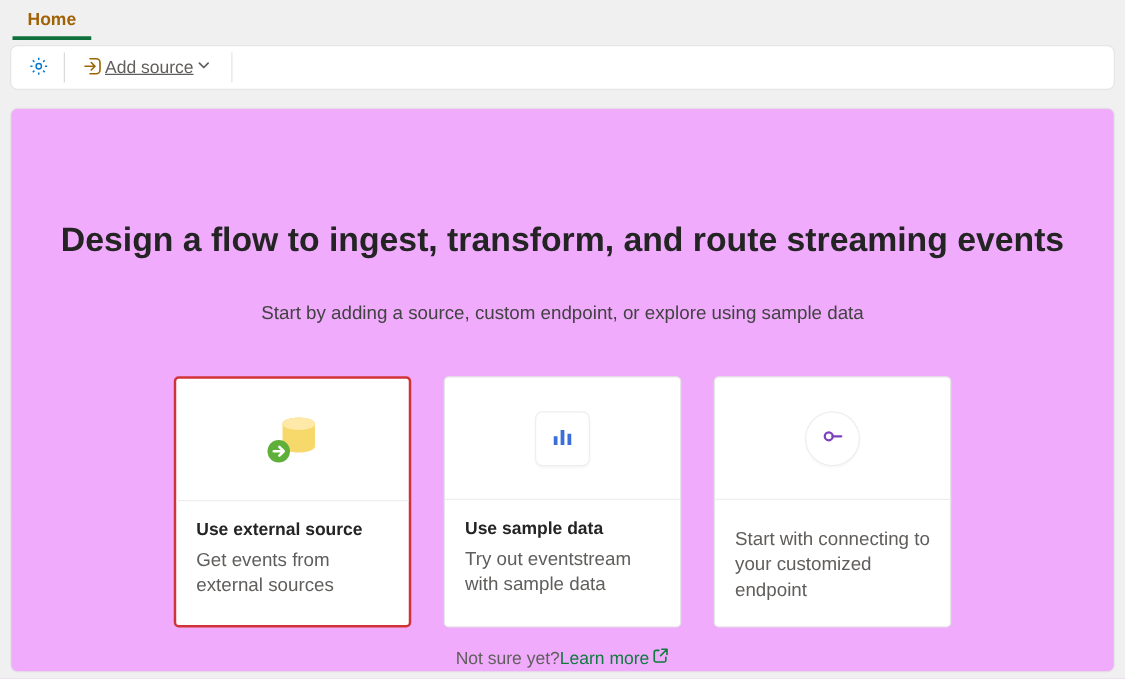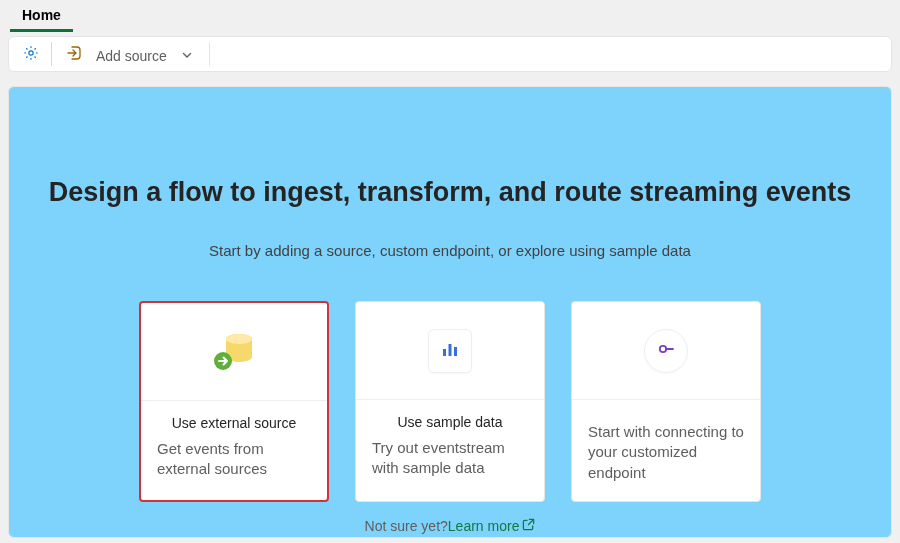--- a/index.html
+++ b/index.html
@@ -16,21 +16,21 @@
       background: #f0f0f0;
       padding: 0 10px;
       height: 32px;
       display: flex;
       align-items: flex-end;
     }
     .tab {
       padding: 6px 12px 6px;
       font-size: 14px;
       font-weight: 600;
-      color: #000000;
+      color: #a16207;
       border-bottom: 3px solid #0f703b;
       cursor: pointer;
     }
     .toolbar-card {
       margin: 4px 8px 0 8px;
       background: #fff;
       border: 1px solid #e5e5e5;
       border-radius: 6px;
       height: 36px;
       display: flex;
@@ -47,36 +47,37 @@
       border-radius: 4px;
     }
     .divider {
       width: 1px;
       height: 24px;
       background: #d9d9d9;
       margin: 0 8px 0 6px;
     }
     .add-source-btn {
       display: flex;
-      align-items: flex-end;
-      gap: 14px;
+      align-items: flex-start;
+      gap: 2px;
       padding: 4px 6px;
       cursor: pointer;
       border-radius: 4px;
       color: #605e5c;
+      text-decoration: underline;
     }
     .divider2 {
       width: 1px;
       height: 24px;
       background: #e5e5e5;
       margin-left: 10px;
     }
     .main-card {
       margin: 14px 8px 8px 8px;
-      background: #7dd3fc;
+      background: #f0abfc;
       border: 1px solid #e5e5e5;
       border-radius: 6px;
       height: 452px;
       display: flex;
       flex-direction: column;
       align-items: center;
       padding-top: 90px;
     }
     .headline {
       font-size: 27px;
@@ -112,23 +113,22 @@
       display: flex;
       align-items: center;
       justify-content: center;
       border-bottom: 1px solid #eee;
     }
     .card-body {
       padding: 14px 16px 18px 16px;
     }
     .card-title {
       font-size: 14px;
-      font-weight: 400;
+      font-weight: 700;
       color: #242424;
-      text-align: center;
     }
     .card-desc {
       margin-top: 8px;
       font-size: 15px;
       color: #605e5c;
       line-height: 1.35;
     }
     .learnmore-row {
       margin-top: 16px;
       font-size: 14px;

